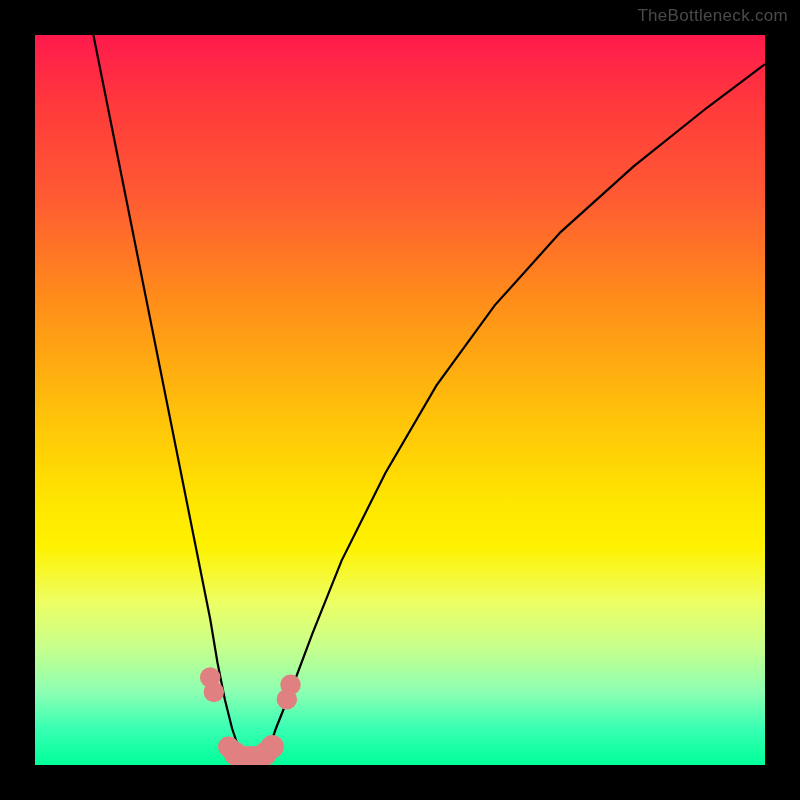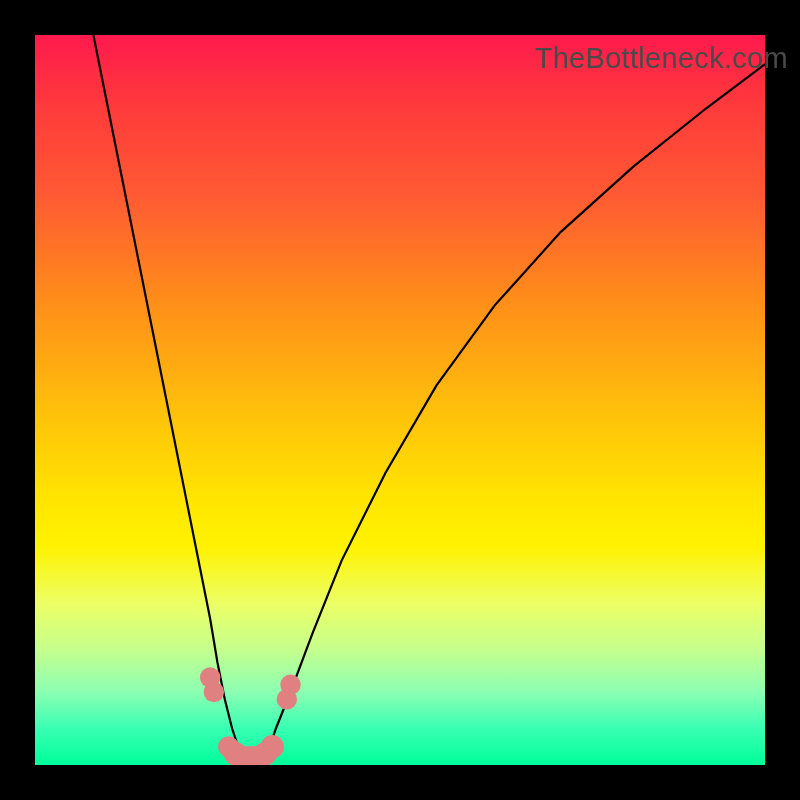--- a/index.html
+++ b/index.html
@@ -38,25 +38,24 @@
       #8cffb3 90%,
       #39ffb3 95%,
       #00ff99 100%
     );
   }
   .watermark {
     position: absolute;
     top: 6px;
     right: 12px;
     color: #4a4a4a;
-    font-size: 29px;
+    font-size: 17px;
     font-weight: 400;
     letter-spacing: 0.3px;
     font-family: Arial, Helvetica, sans-serif;
-    margin-top: 36px;
   }
   svg.curve {
     position: absolute;
     top: 0;
     left: 0;
     width: 730px;
     height: 730px;
   }
 </style>
 </head>

